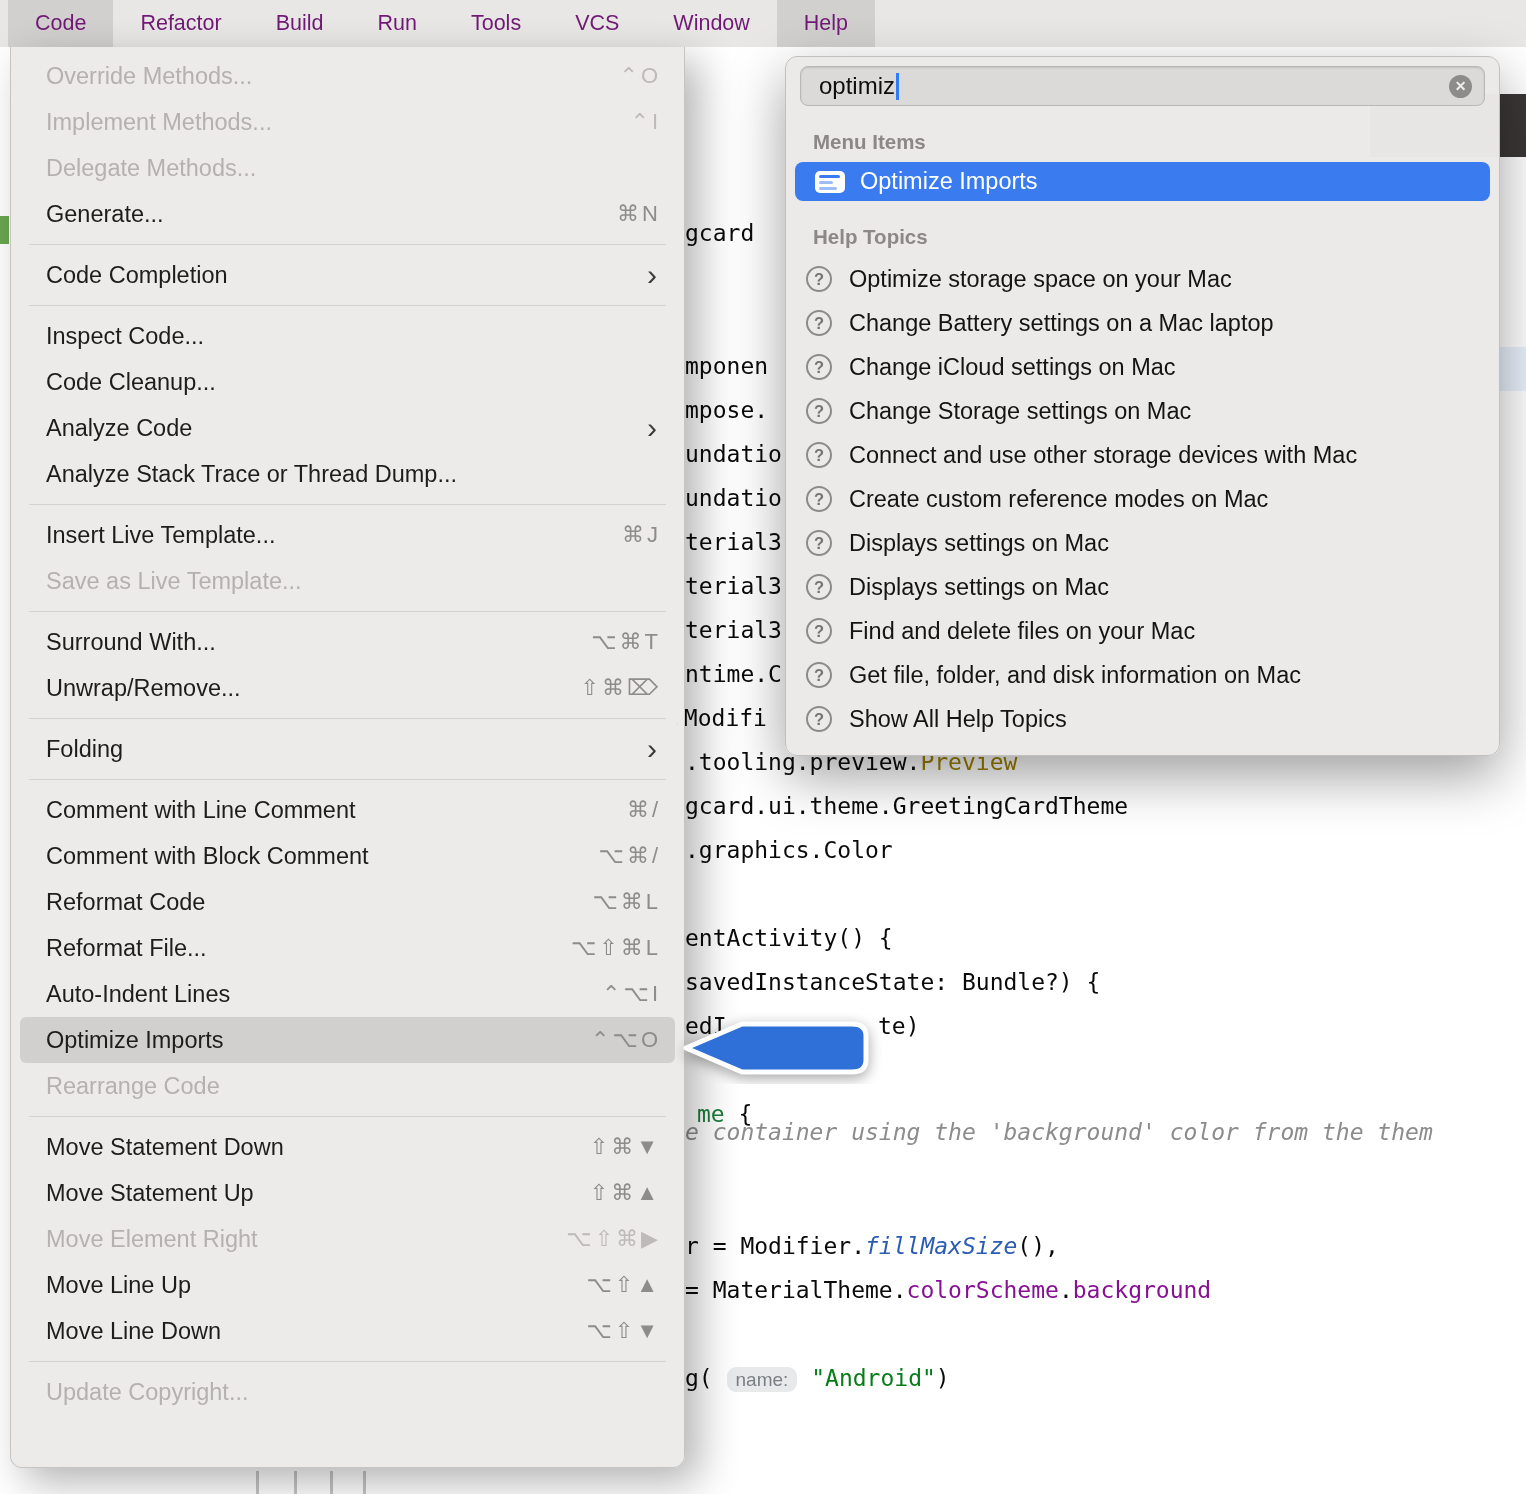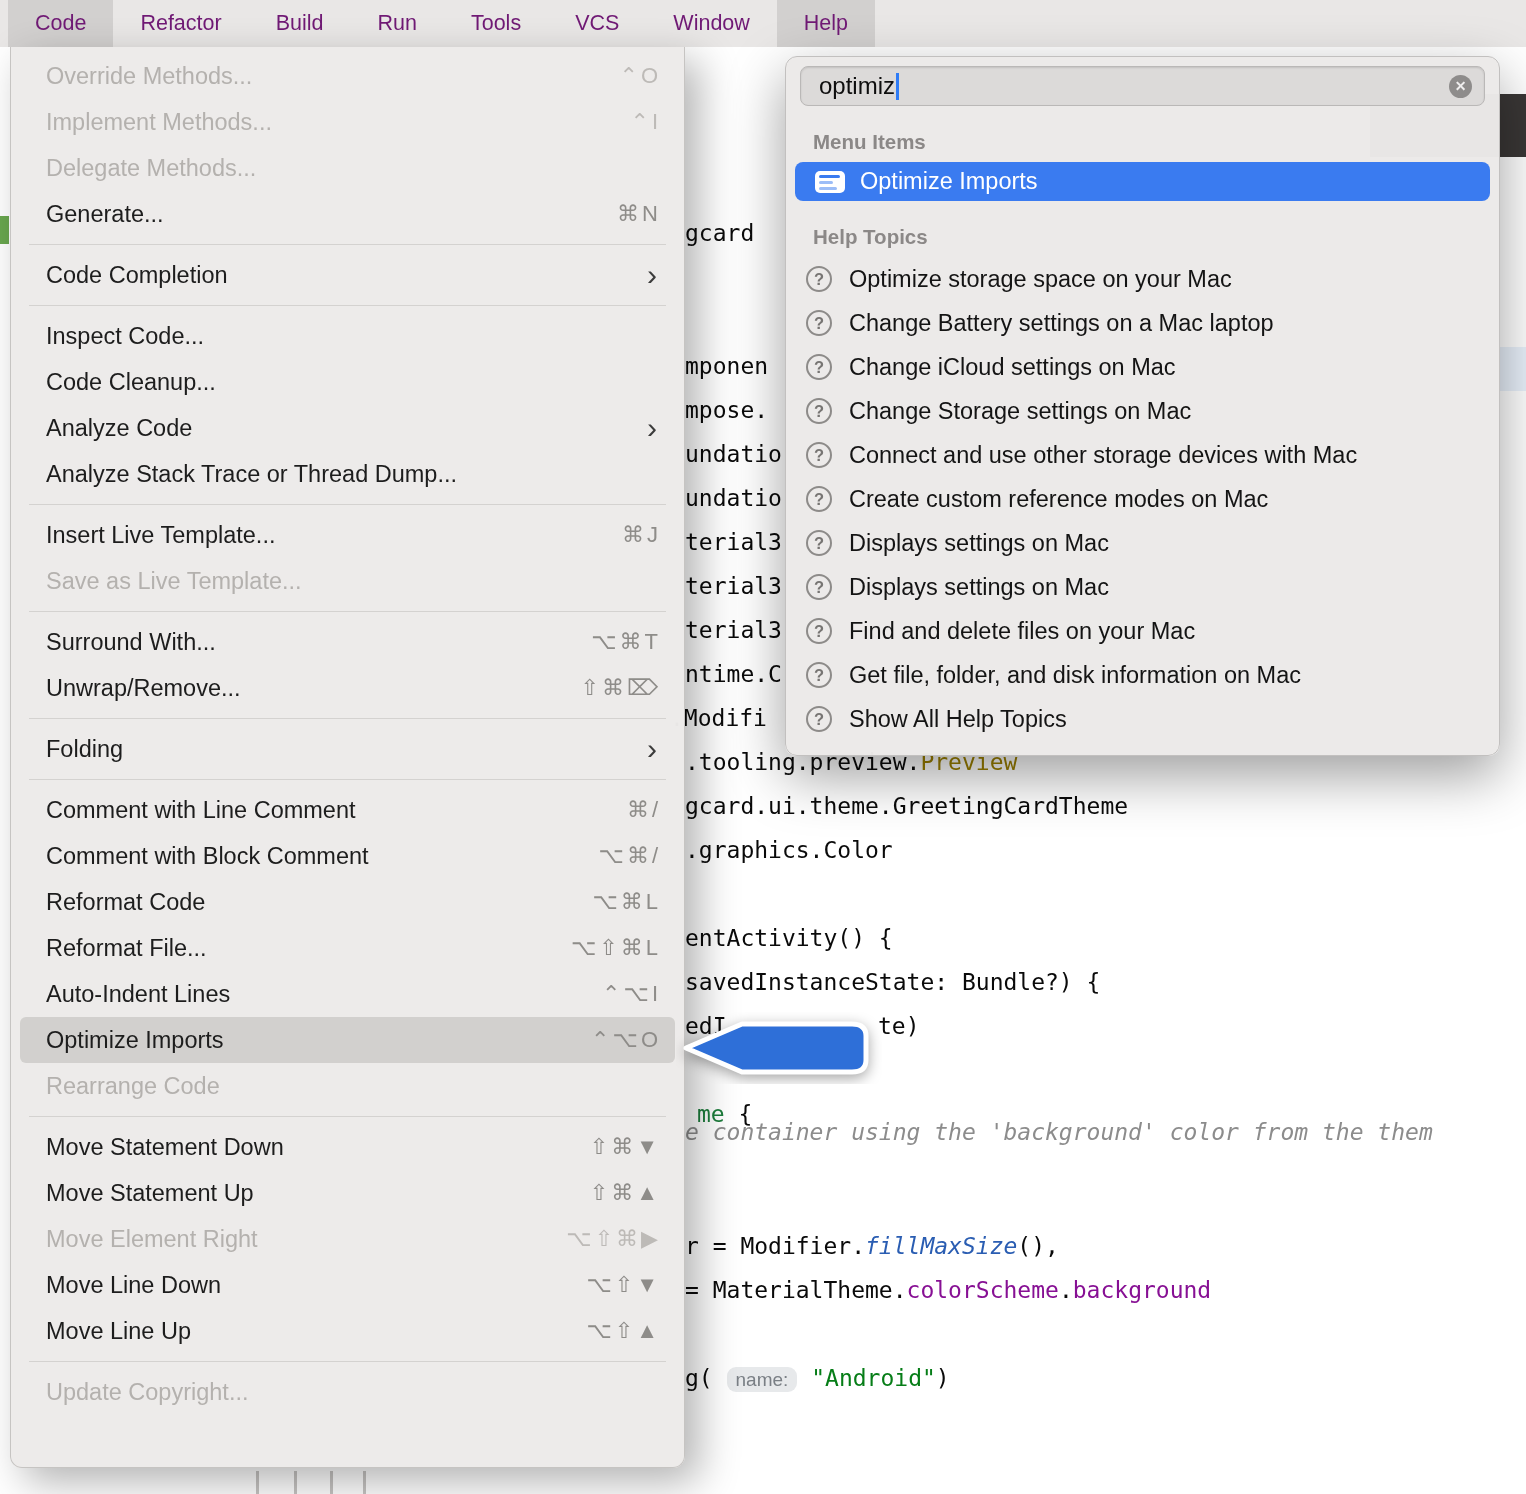--- a/index.html
+++ b/index.html
@@ -219,26 +219,26 @@
         </div>
         <div class="cm-row">
           <span class="cm-label">Move Statement Up</span>
           <span class="cm-short">⇧⌘▲</span>
         </div>
         <div class="cm-row dis">
           <span class="cm-label">Move Element Right</span>
           <span class="cm-short">⌥⇧⌘▶</span>
         </div>
         <div class="cm-row">
+          <span class="cm-label">Move Line Up</span>
+          <span class="cm-short">⌥⇧▲</span>
+        </div>
+        <div class="cm-row">
           <span class="cm-label">Move Line Down</span>
           <span class="cm-short">⌥⇧▼</span>
-        </div>
-        <div class="cm-row">
-          <span class="cm-label">Move Line Up</span>
-          <span class="cm-short">⌥⇧▲</span>
         </div>
         <div class="cm-sep"></div>
         <div class="cm-row dis">
           <span class="cm-label">Update Copyright...</span>
         </div>
       </div>
   </div>
 
   <div class="popover">
     <div class="searchf">

